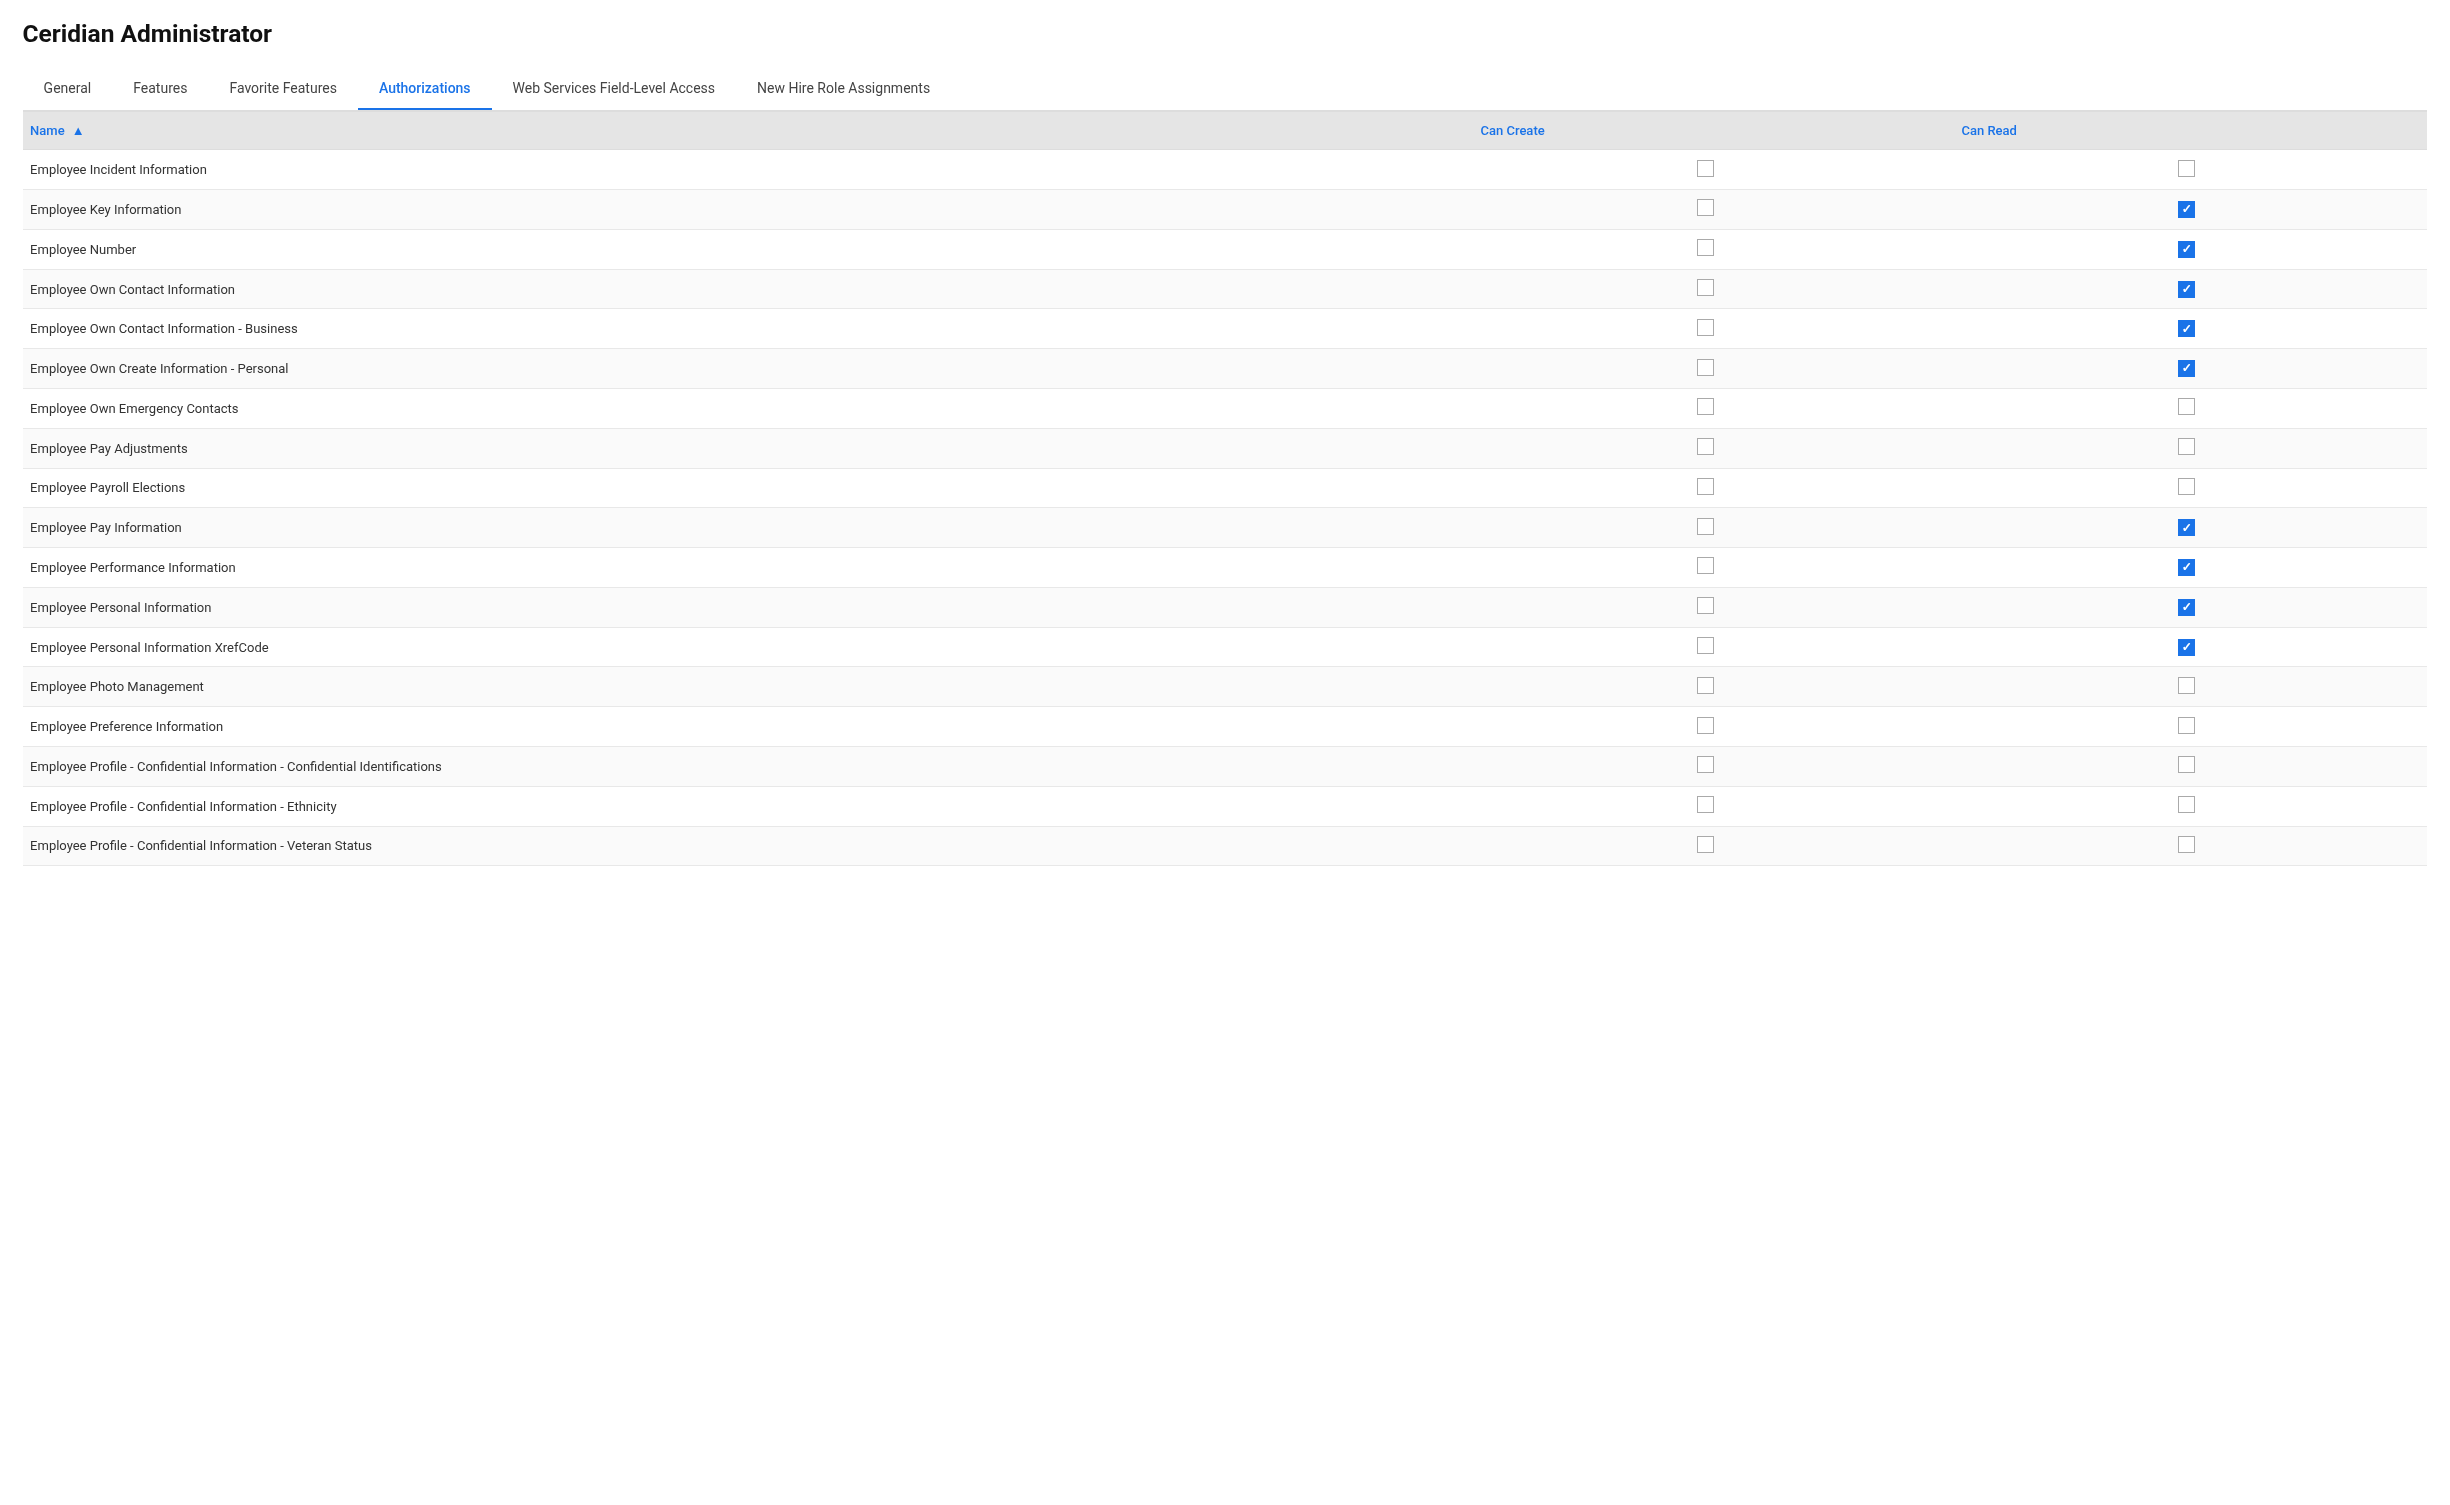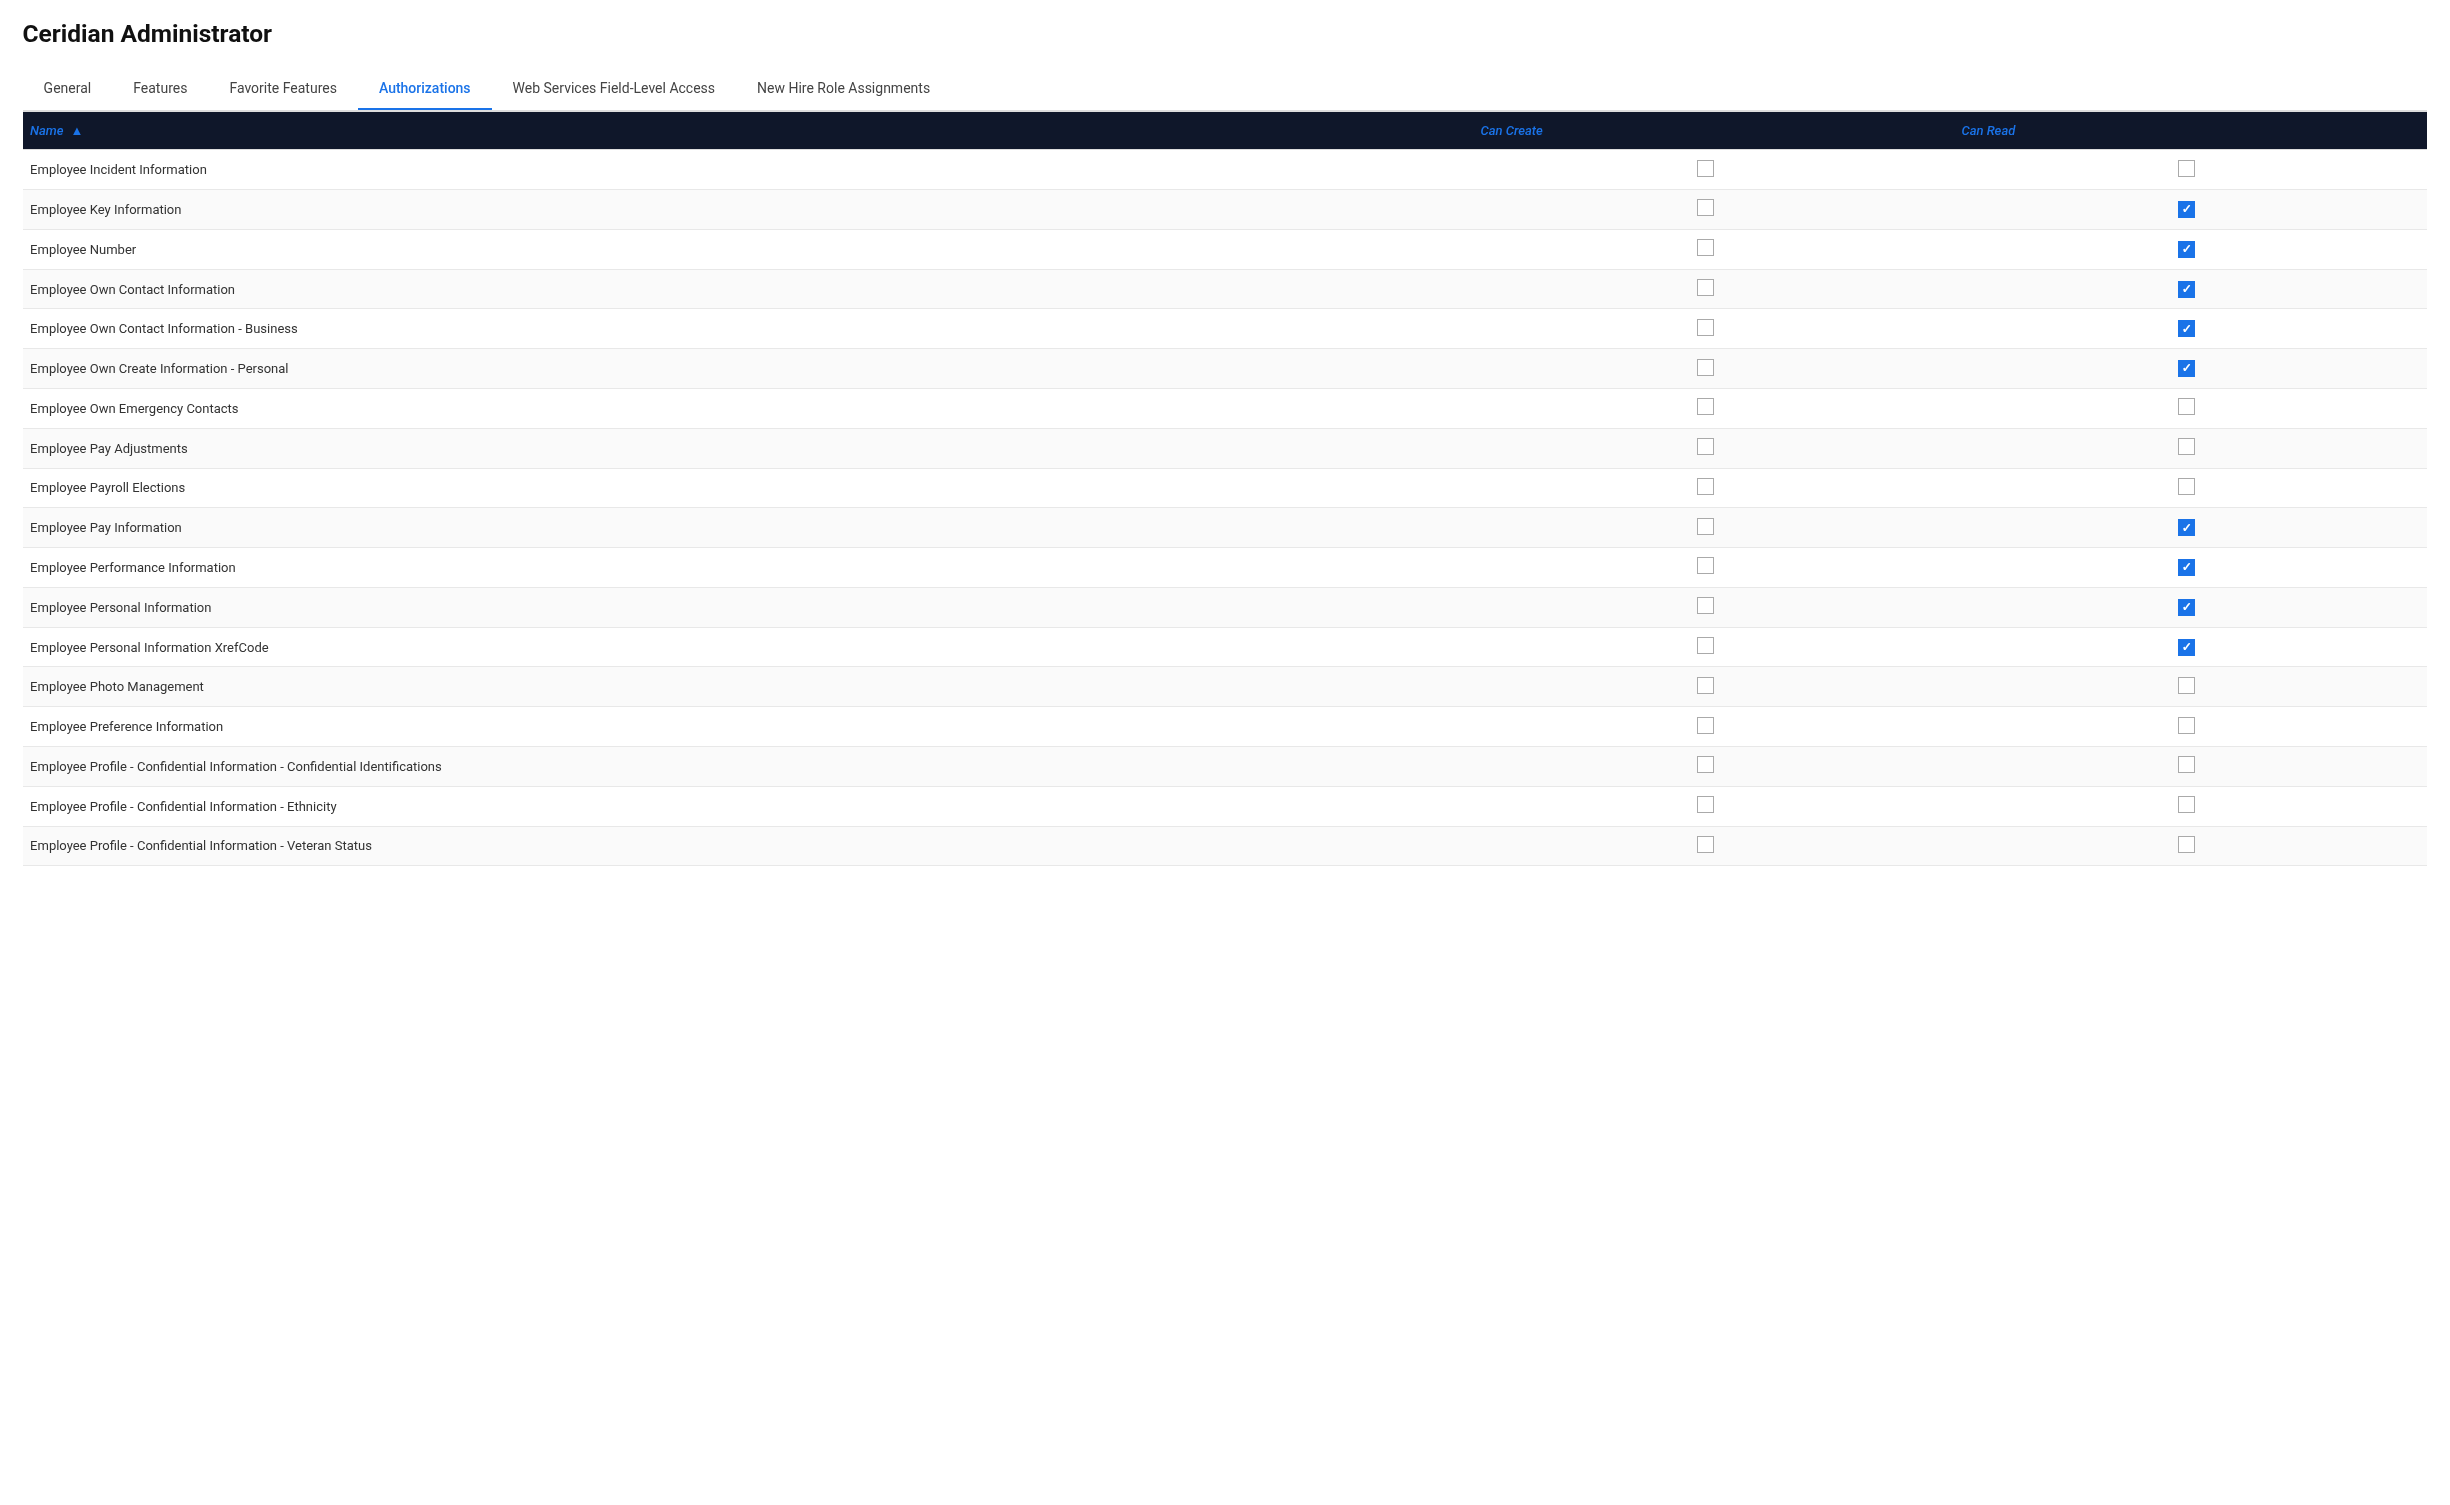--- a/index.html
+++ b/index.html
@@ -41,24 +41,23 @@
     .table-container {
       width: 100%;
       border-collapse: collapse;
       margin-top: 0;
     }
     .table-container table {
       width: 100%;
       border-collapse: collapse;
     }
     .table-header {
-      background: #0f172a;
+      background: #e5e5e5;
       border-top: 0.9px solid #ddd;
       border-bottom: 0.9px solid #ddd;
-      font-style: italic;
     }
     .table-header th {
       padding: 11.3px 15px;
       font-weight: 500;
       font-size: 13px;
       color: #1a73e8;
       text-align: left;
     }
     .table-header th.name-col {
       text-align: left;

